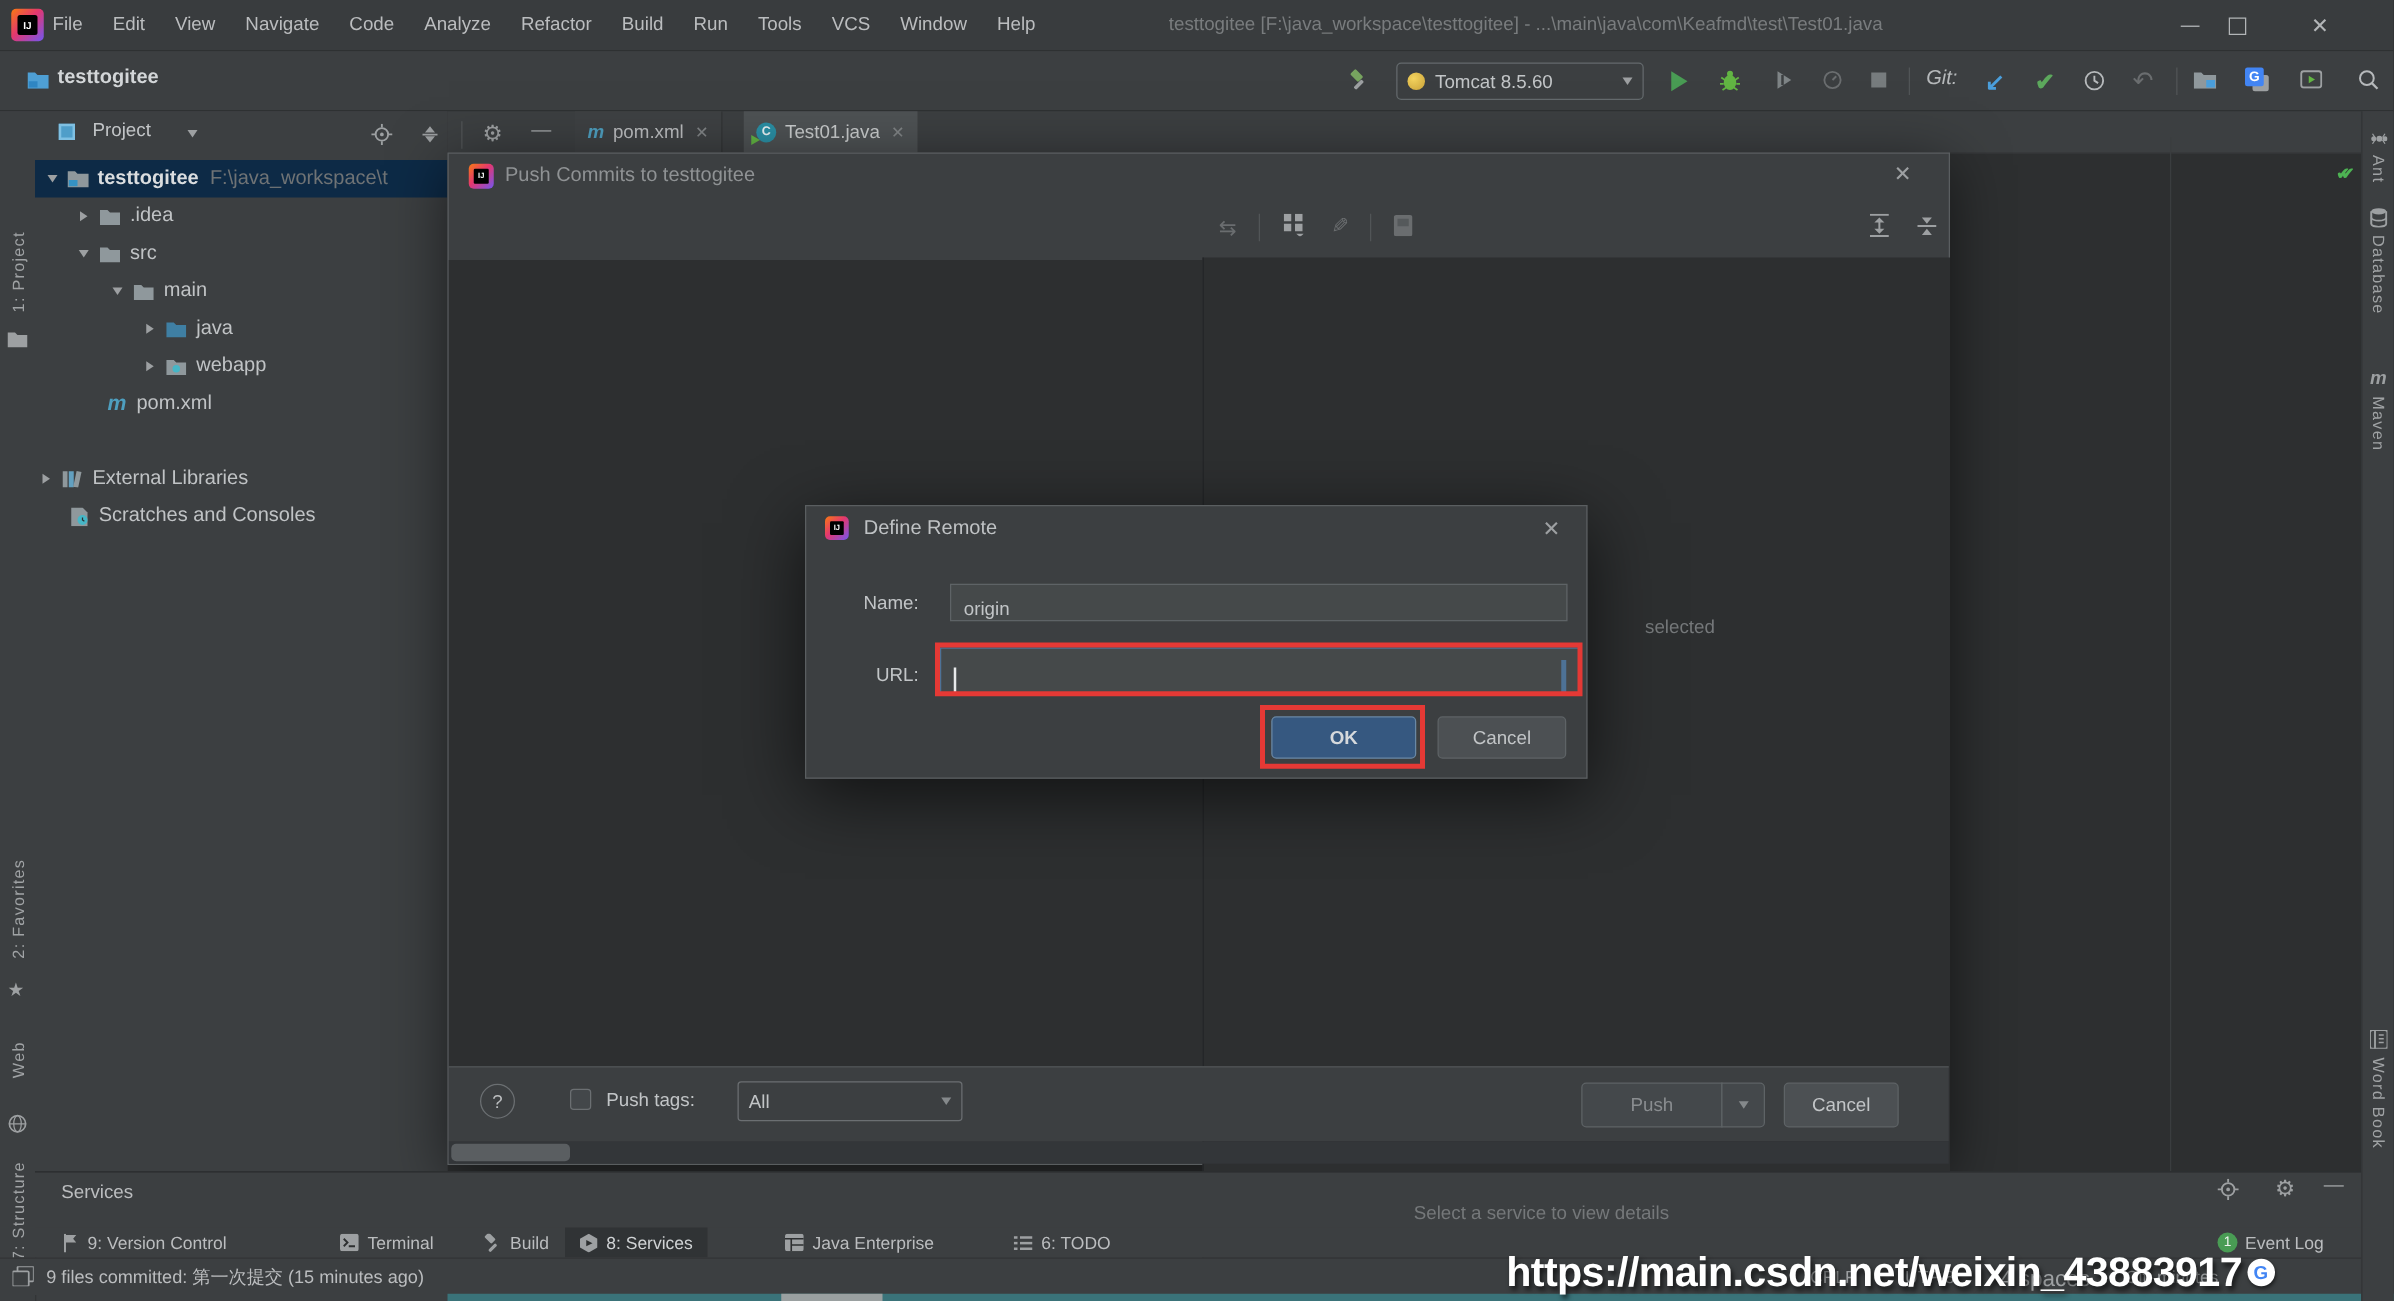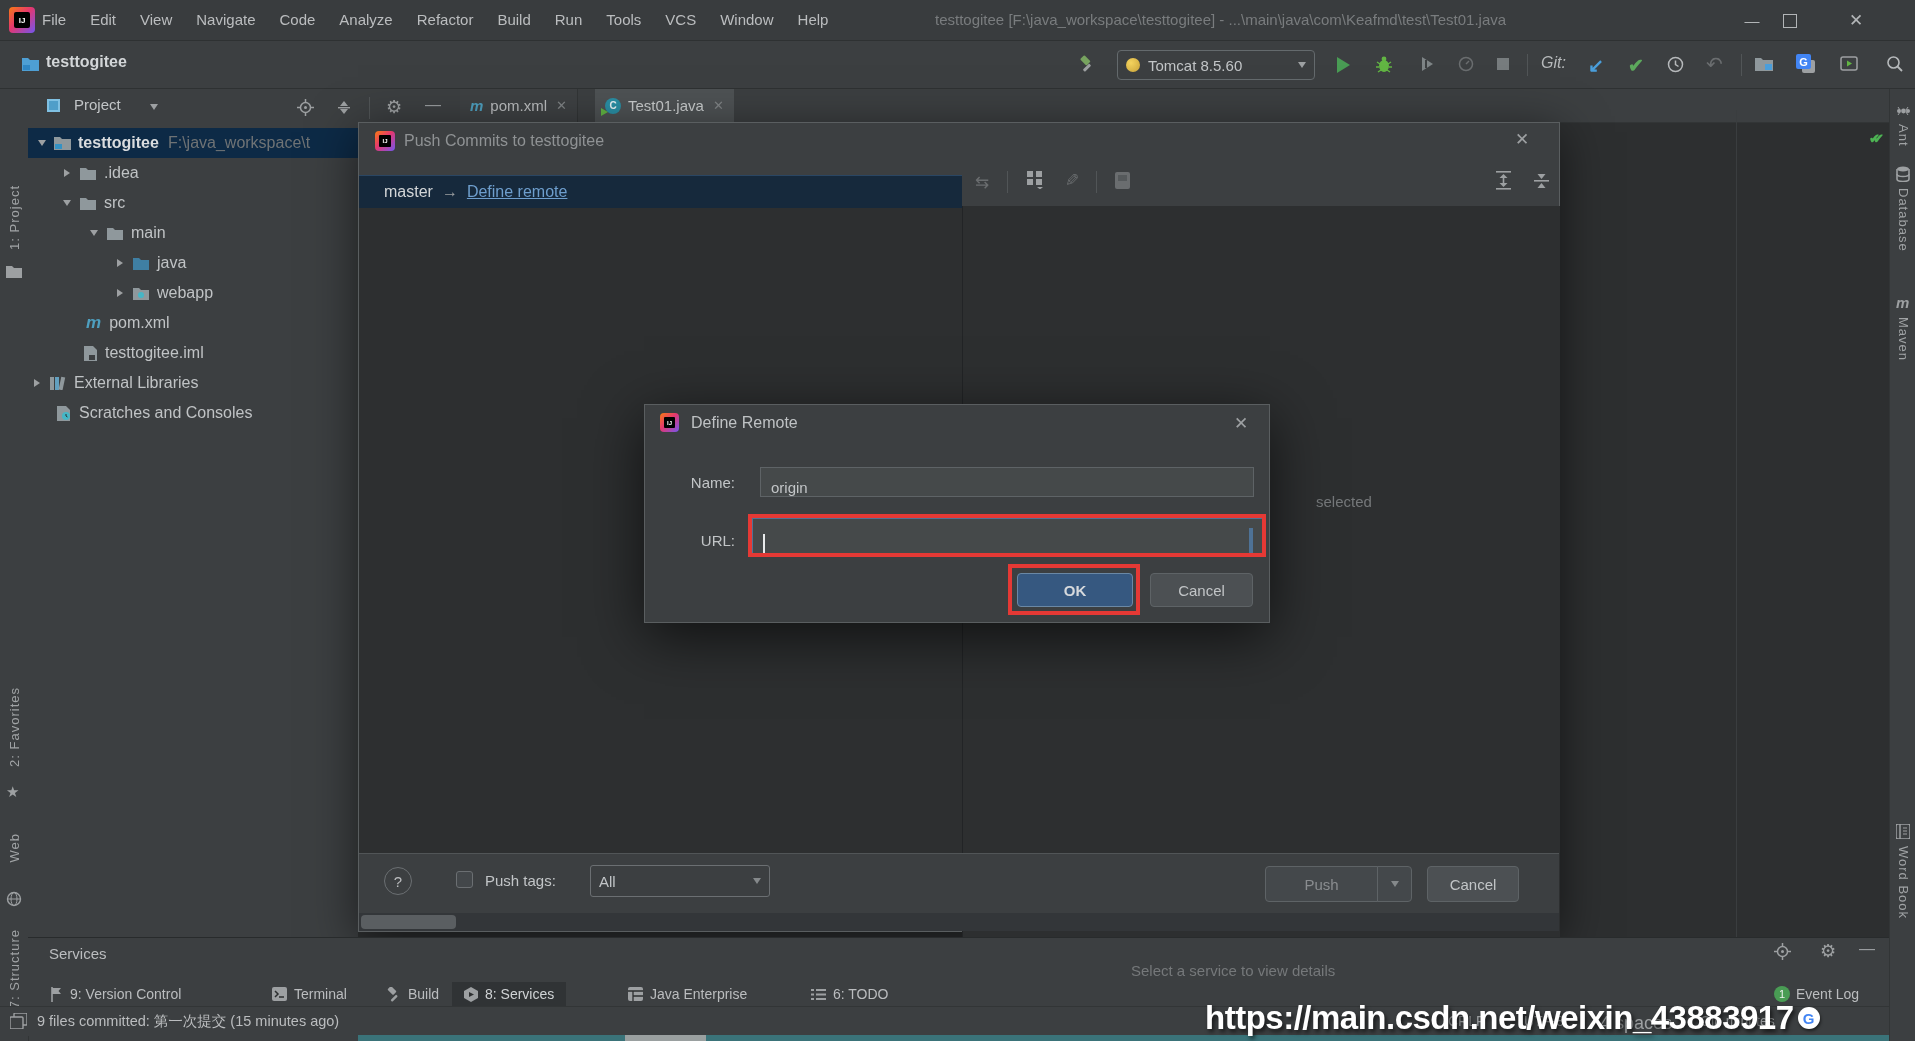--- a/index.html
+++ b/index.html
@@ -248,29 +248,20 @@
             <path d="M0 1 h6 l2 2 h8 v10 H0z" fill="#8f989c"></path>
             <circle cx="8" cy="8" r="3" fill="#46b6c6"></circle>
           </svg>
         </span>
       <span style="margin-left:8px;">webapp</span>
     </div>
     <div class="abs tree-row" style="top:219px;">
       <span style="margin-left:58px;color:#4e9fbf;font-style:italic;font-weight:bold;font-size:17px;">m</span>
       <span style="margin-left:8px;">pom.xml</span>
     </div>
-    <div class="abs tree-row" style="top:249px;">
-      <span style="margin-left:56px;">
-          <svg width="13" height="15" viewBox="0 0 13 15">
-            <path d="M0 0 h9 l4 4 v11 H0z" fill="#8f989c"></path>
-            <rect x="5" y="9" width="6" height="5" fill="#3c3f41"></rect>
-          </svg>
-        </span>
-      <span style="margin-left:8px;">testtogitee.iml</span>
-    </div>
     <div class="abs tree-row" style="top:279px;">
       <span class="tri-r" style="margin-left:6px;"></span>
       <span style="margin-left:10px;">
           <svg width="16" height="14" viewBox="0 0 16 14">
             <rect x="0" y="1" width="4" height="13" fill="#8f989c"></rect>
             <rect x="5" y="1" width="4" height="13" fill="#62a0c0"></rect>
             <rect x="10" y="1" width="4" height="13" transform="rotate(12 12 7)" fill="#8f989c"></rect>
           </svg>
         </span>
       <span style="margin-left:8px;">External Libraries</span>
@@ -305,25 +296,20 @@
   <span class="abs icon-gray" style="left:386px;top:96px;font-size:18px;">⚙</span>
   <span class="abs icon-gray" style="left:425px;top:96px;font-size:16px;">—</span>
 
   <div class="abs" style="left:358px;top:122px;width:1202px;height:810px;background:#3c3f41;border:1px solid #5a5e60;box-sizing:border-box;box-shadow:0 10px 45px rgba(0,0,0,0.55);">
     <div class="abs logo" style="left:16px;top:8px;width:20px;height:20px;">
         <i style="width:12px;height:12px;font-size:6px;border-radius:1px;">IJ</i>
       </div>
     <span class="abs nowrap" style="left:45px;top:9px;color:#8f9294;font-size:16px;">Push Commits to testtogitee</span>
     <span class="abs" style="left:1156px;top:6px;color:#9da0a2;font-size:17px;">✕</span>
 
-    <div class="abs flex" style="left:0;top:52px;width:603px;height:33px;background:#16293c;border-top:1px solid #2a4663;box-sizing:border-box;">
-      <span style="margin-left:25px;color:#d3d6d8;font-size:16px;">master</span>
-      <span style="margin-left:9px;color:#9da0a2;font-size:16px;">→</span>
-      <span style="margin-left:9px;color:#6e9ecd;text-decoration:underline;font-size:16px;">Define remote</span>
-    </div>
 
     <div class="abs" style="left:0;top:85px;width:603px;height:645px;background:#2d2f30;"></div>
     <div class="abs" style="left:603px;top:83px;width:598px;height:832px;background:#2d2f30;border-left:1px solid #222426;box-sizing:border-box;">
       <span class="abs" style="left:953px-?;left:353px;top:287px;color:#75787a;">selected</span>
     </div>
 
     <span class="abs icon-dis" style="left:616px;top:49px;font-size:17px;">⇆</span>
     <span class="abs sep-v" style="left:648px;top:48px;"></span>
     <span class="abs" style="left:668px;top:48px;">
         <svg width="16" height="18" viewBox="0 0 16 18">

